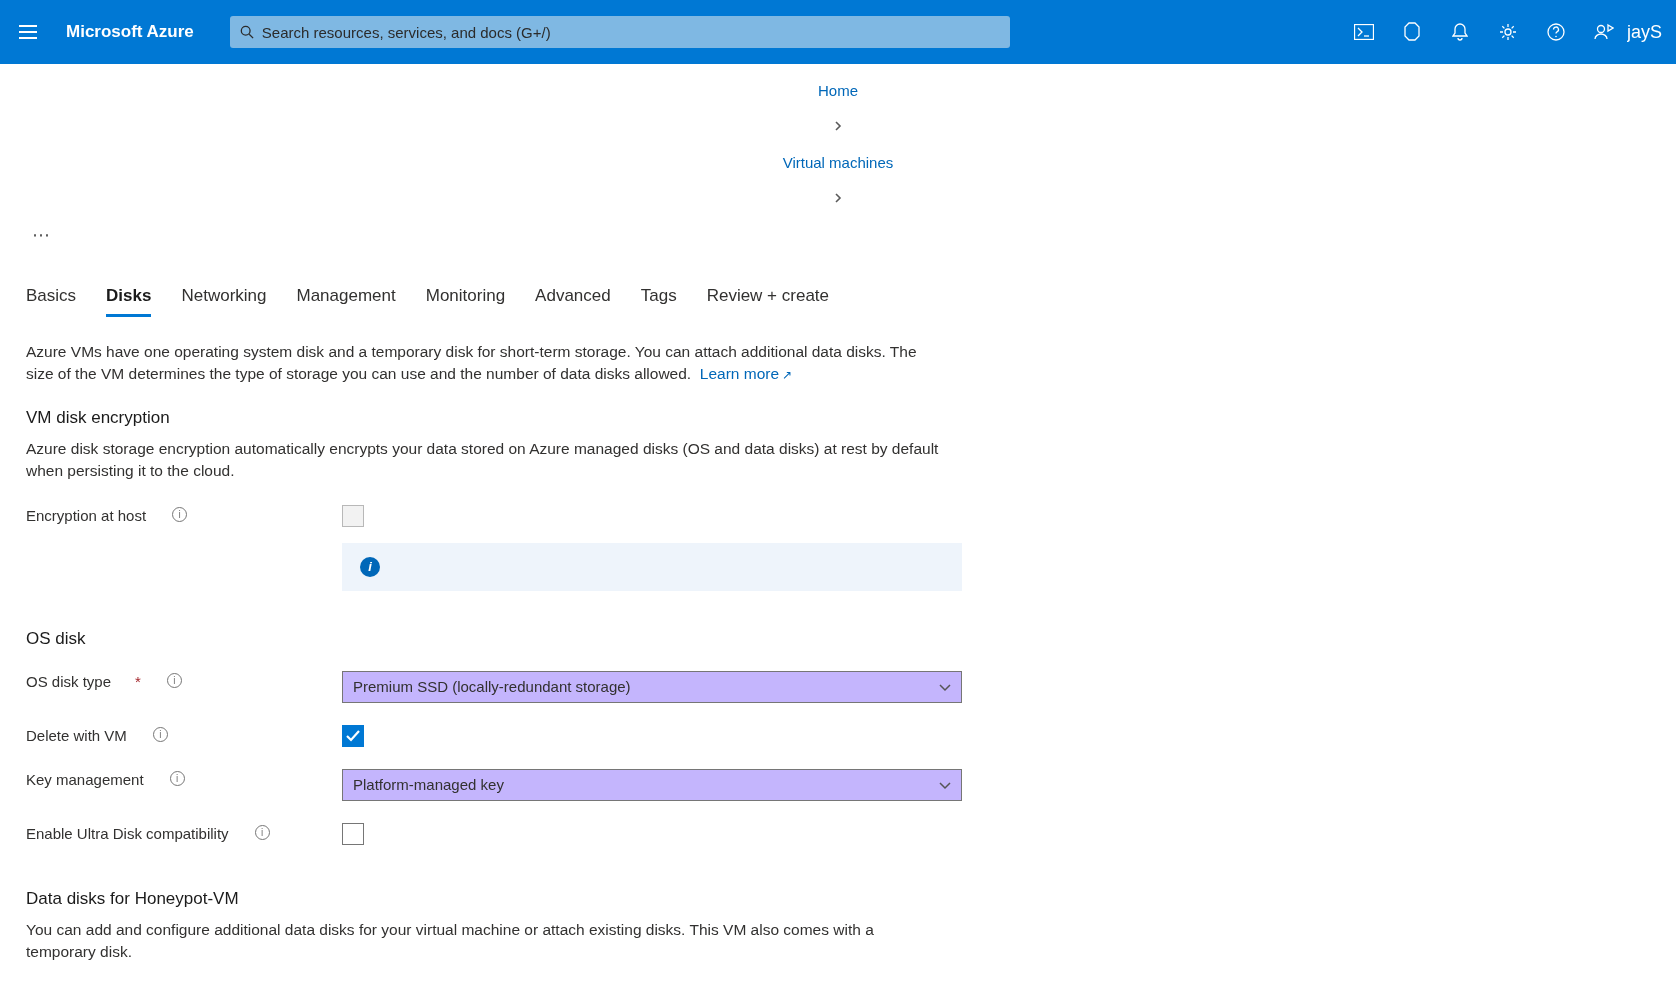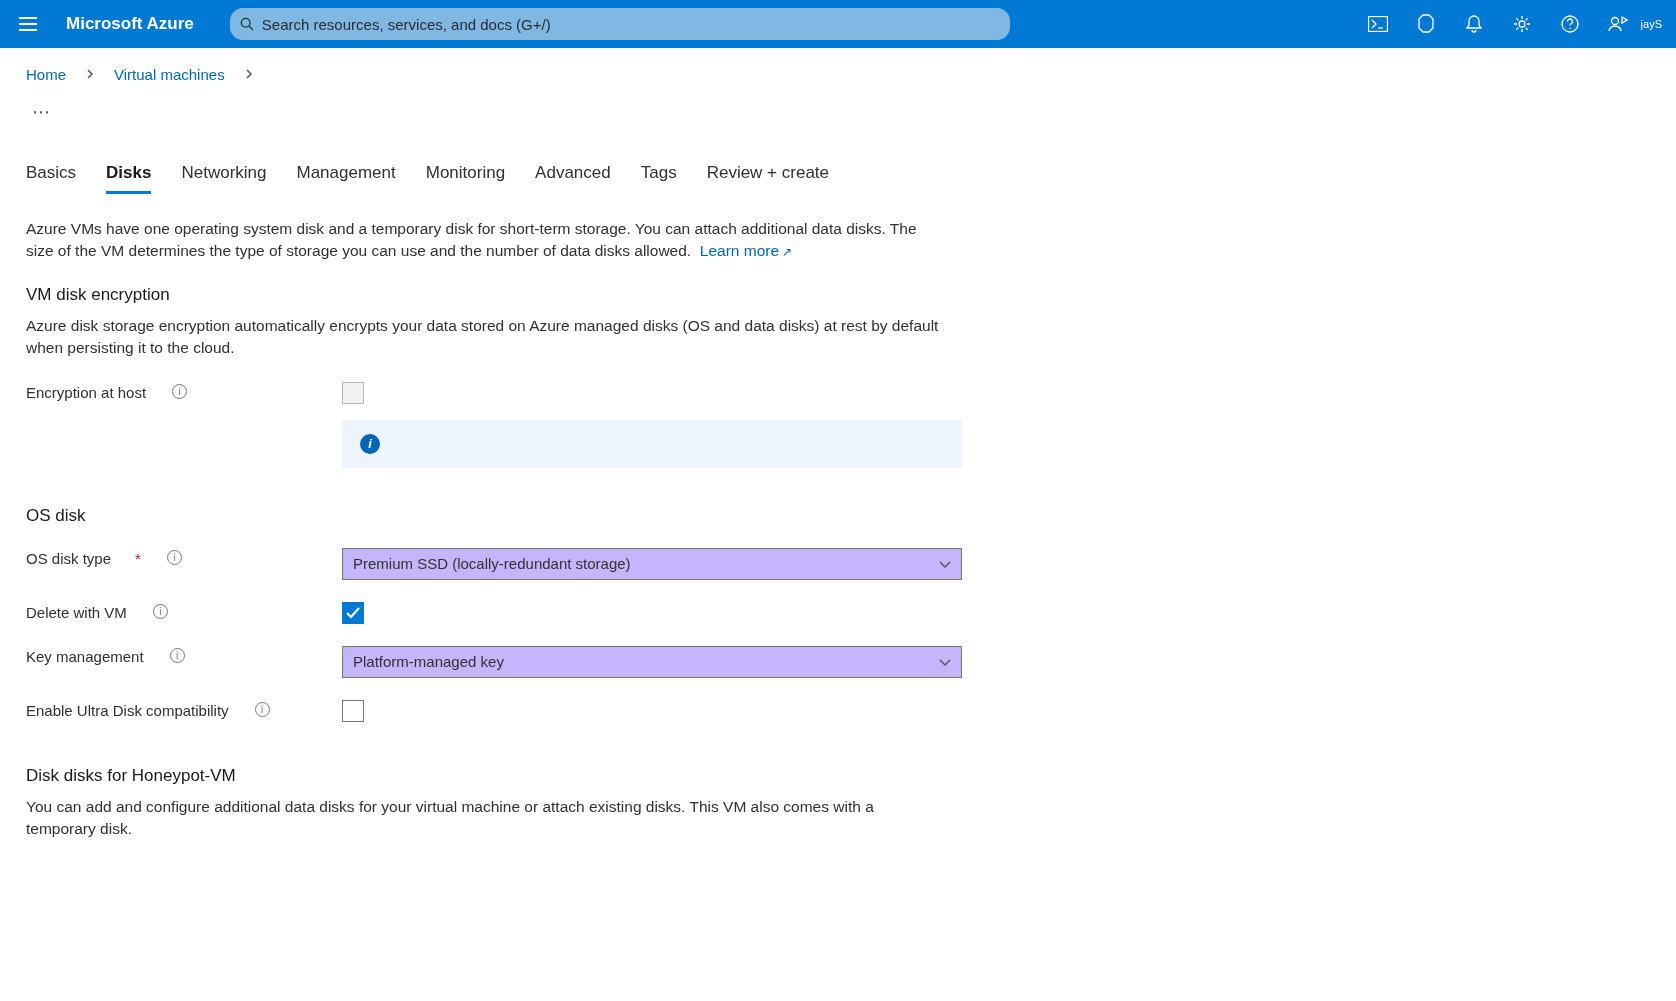--- a/index.html
+++ b/index.html
@@ -4,21 +4,21 @@
 <style>
 * { box-sizing: border-box; margin: 0; padding: 0; }
 body {
   font-family: "Segoe UI", -apple-system, BlinkMacSystemFont, sans-serif;
   font-size: 14px;
   color: #323130;
   background: #fff;
   overflow: hidden;
 }
 .topbar {
-  height: 48px;
+  height: 64px;
   background: #0078d4;
   display: flex;
   align-items: center;
   color: #fff;
   padding: 0 8px;
 }
 .hamburger {
   width: 40px; height: 40px;
   display: flex; align-items: center; justify-content: center;
   cursor: pointer;
@@ -28,47 +28,47 @@
   font-size: 17px;
   font-weight: 600;
   margin-left: 18px;
   margin-right: 36px;
   white-space: nowrap;
 }
 .searchbox {
   flex: 0 1 780px;
   height: 32px;
   background: #7fb8e3;
-  border-radius: 13px;
+  border-radius: 3px;
   display: flex;
   align-items: center;
   padding: 0 10px;
   color: #1b1b1b;
 }
 .searchbox .sicon { margin-right: 8px; display:flex; }
 .searchbox input {
   border: none; background: transparent; outline: none;
   flex: 1; font-size: 15px; color: #1b1b1b;
 }
 .searchbox input::placeholder { color: #2b2b2b; }
 .topbar-spacer { flex: 1; }
 .topbar-icons { display: flex; align-items: center; gap: 4px; margin-left: 16px; }
 .topbar-iconbtn {
   width: 44px; height: 40px;
   display:flex; align-items:center; justify-content:center;
   cursor:pointer; color:#fff;
 }
-.topbar-user { font-size:11px; margin-left:1px; padding-right:6px; overflow:hidden; white-space:nowrap;text-align:center; }
+.topbar-user { font-size:18px; margin-left:1px; padding-right:6px; overflow:hidden; white-space:nowrap;text-align:center; }
 
 .content {
   padding: 18px 26px 0 26px;
 }
 .breadcrumb {
   display:flex; align-items:center; gap:20px;
-  font-size:15px; color:#0067b8;
+  font-size:15px; color:#0067b8;flex-direction:column;
 }
 .breadcrumb a { color:#0067b8; text-decoration:none; cursor:pointer; }
 .bc-sep { color:#5a5a5a; font-size:13px; }
 .page-title-row { display:flex; align-items:center; gap:18px; margin-top:14px; }
 .page-title {
   font-size:30px; font-weight:600; color:#1b1b1b;
 }
 .ellipsis-btn { cursor:pointer; color:#555; font-size:18px; padding:4px 6px; letter-spacing:1px; }
 
 .tabs {
@@ -307,16 +307,16 @@
   <div class="form-row">
     <div class="form-label-col">
       <span>Enable Ultra Disk compatibility</span>
       <span class="info-icon">i</span>
     </div>
     <div class="form-ctrl-col">
       <div class="checkbox"></div>
     </div>
   </div>
 
-  <h3 class="section-title" style="margin-top:44px;">Disk disks for Honeypot-VM</h3>
+  <h3 class="section-title" style="margin-top:44px;">Data disks for Honeypot-VM</h3>
   <p class="section-desc">You can add and configure additional data disks for your virtual machine or attach existing disks. This VM also comes with a temporary disk.</p>
 
 </div>
 
 </body></html>

